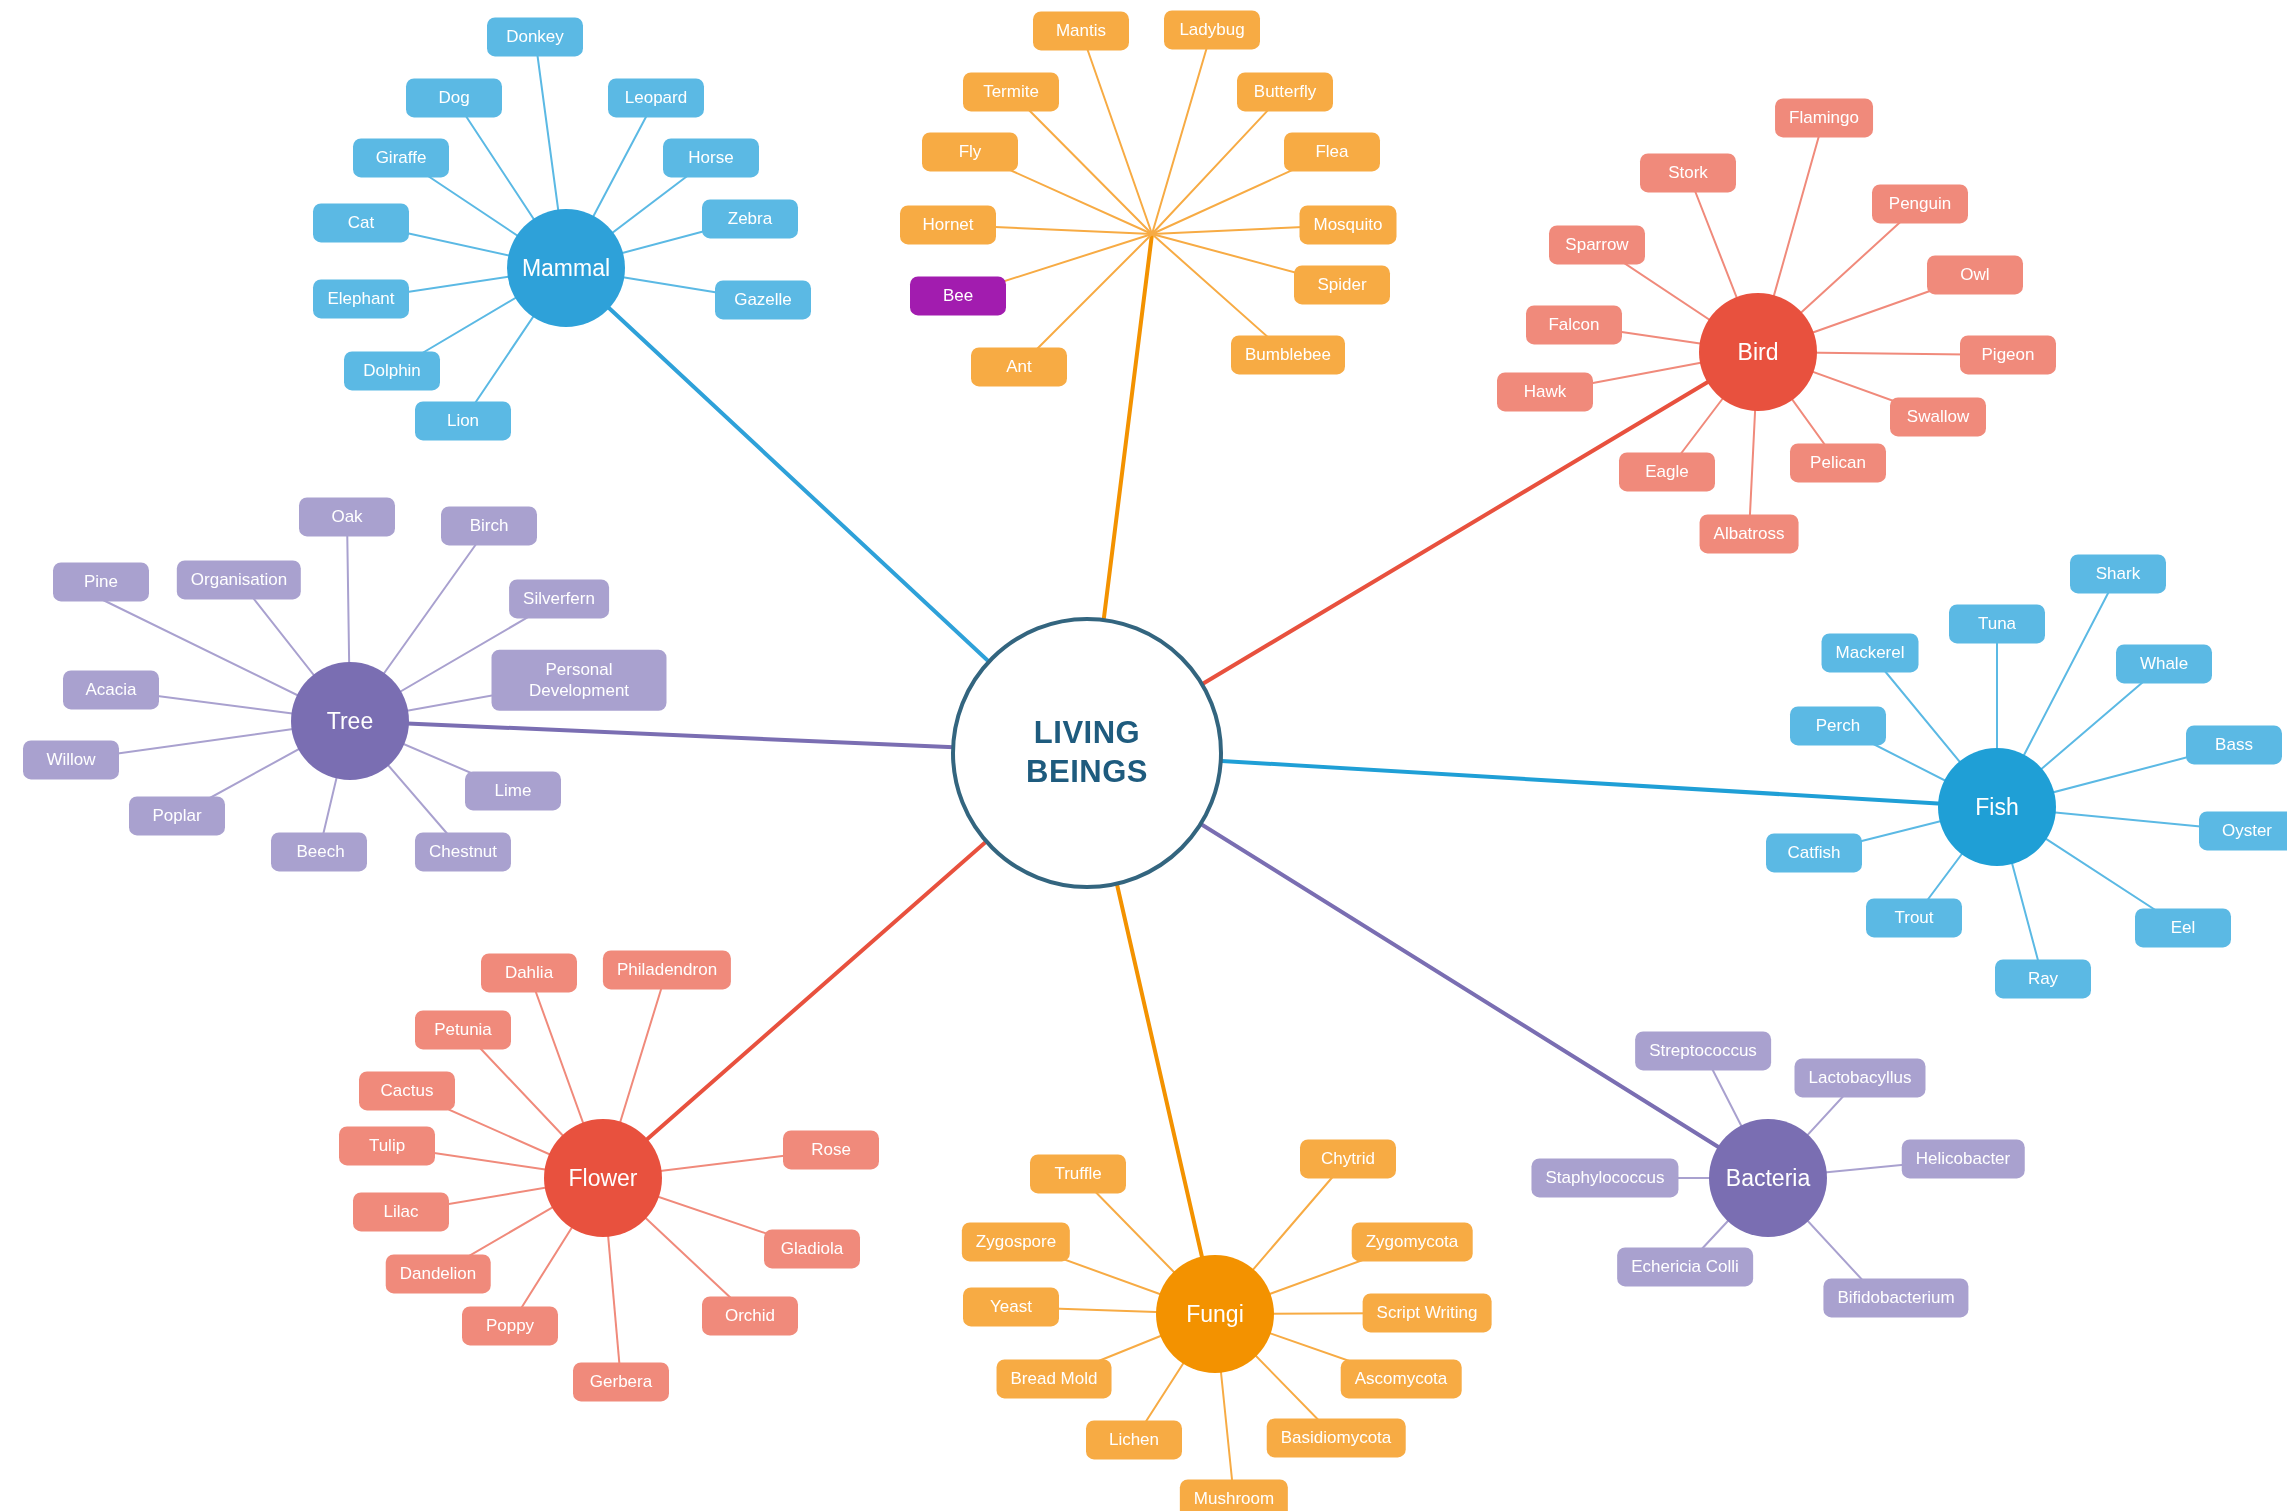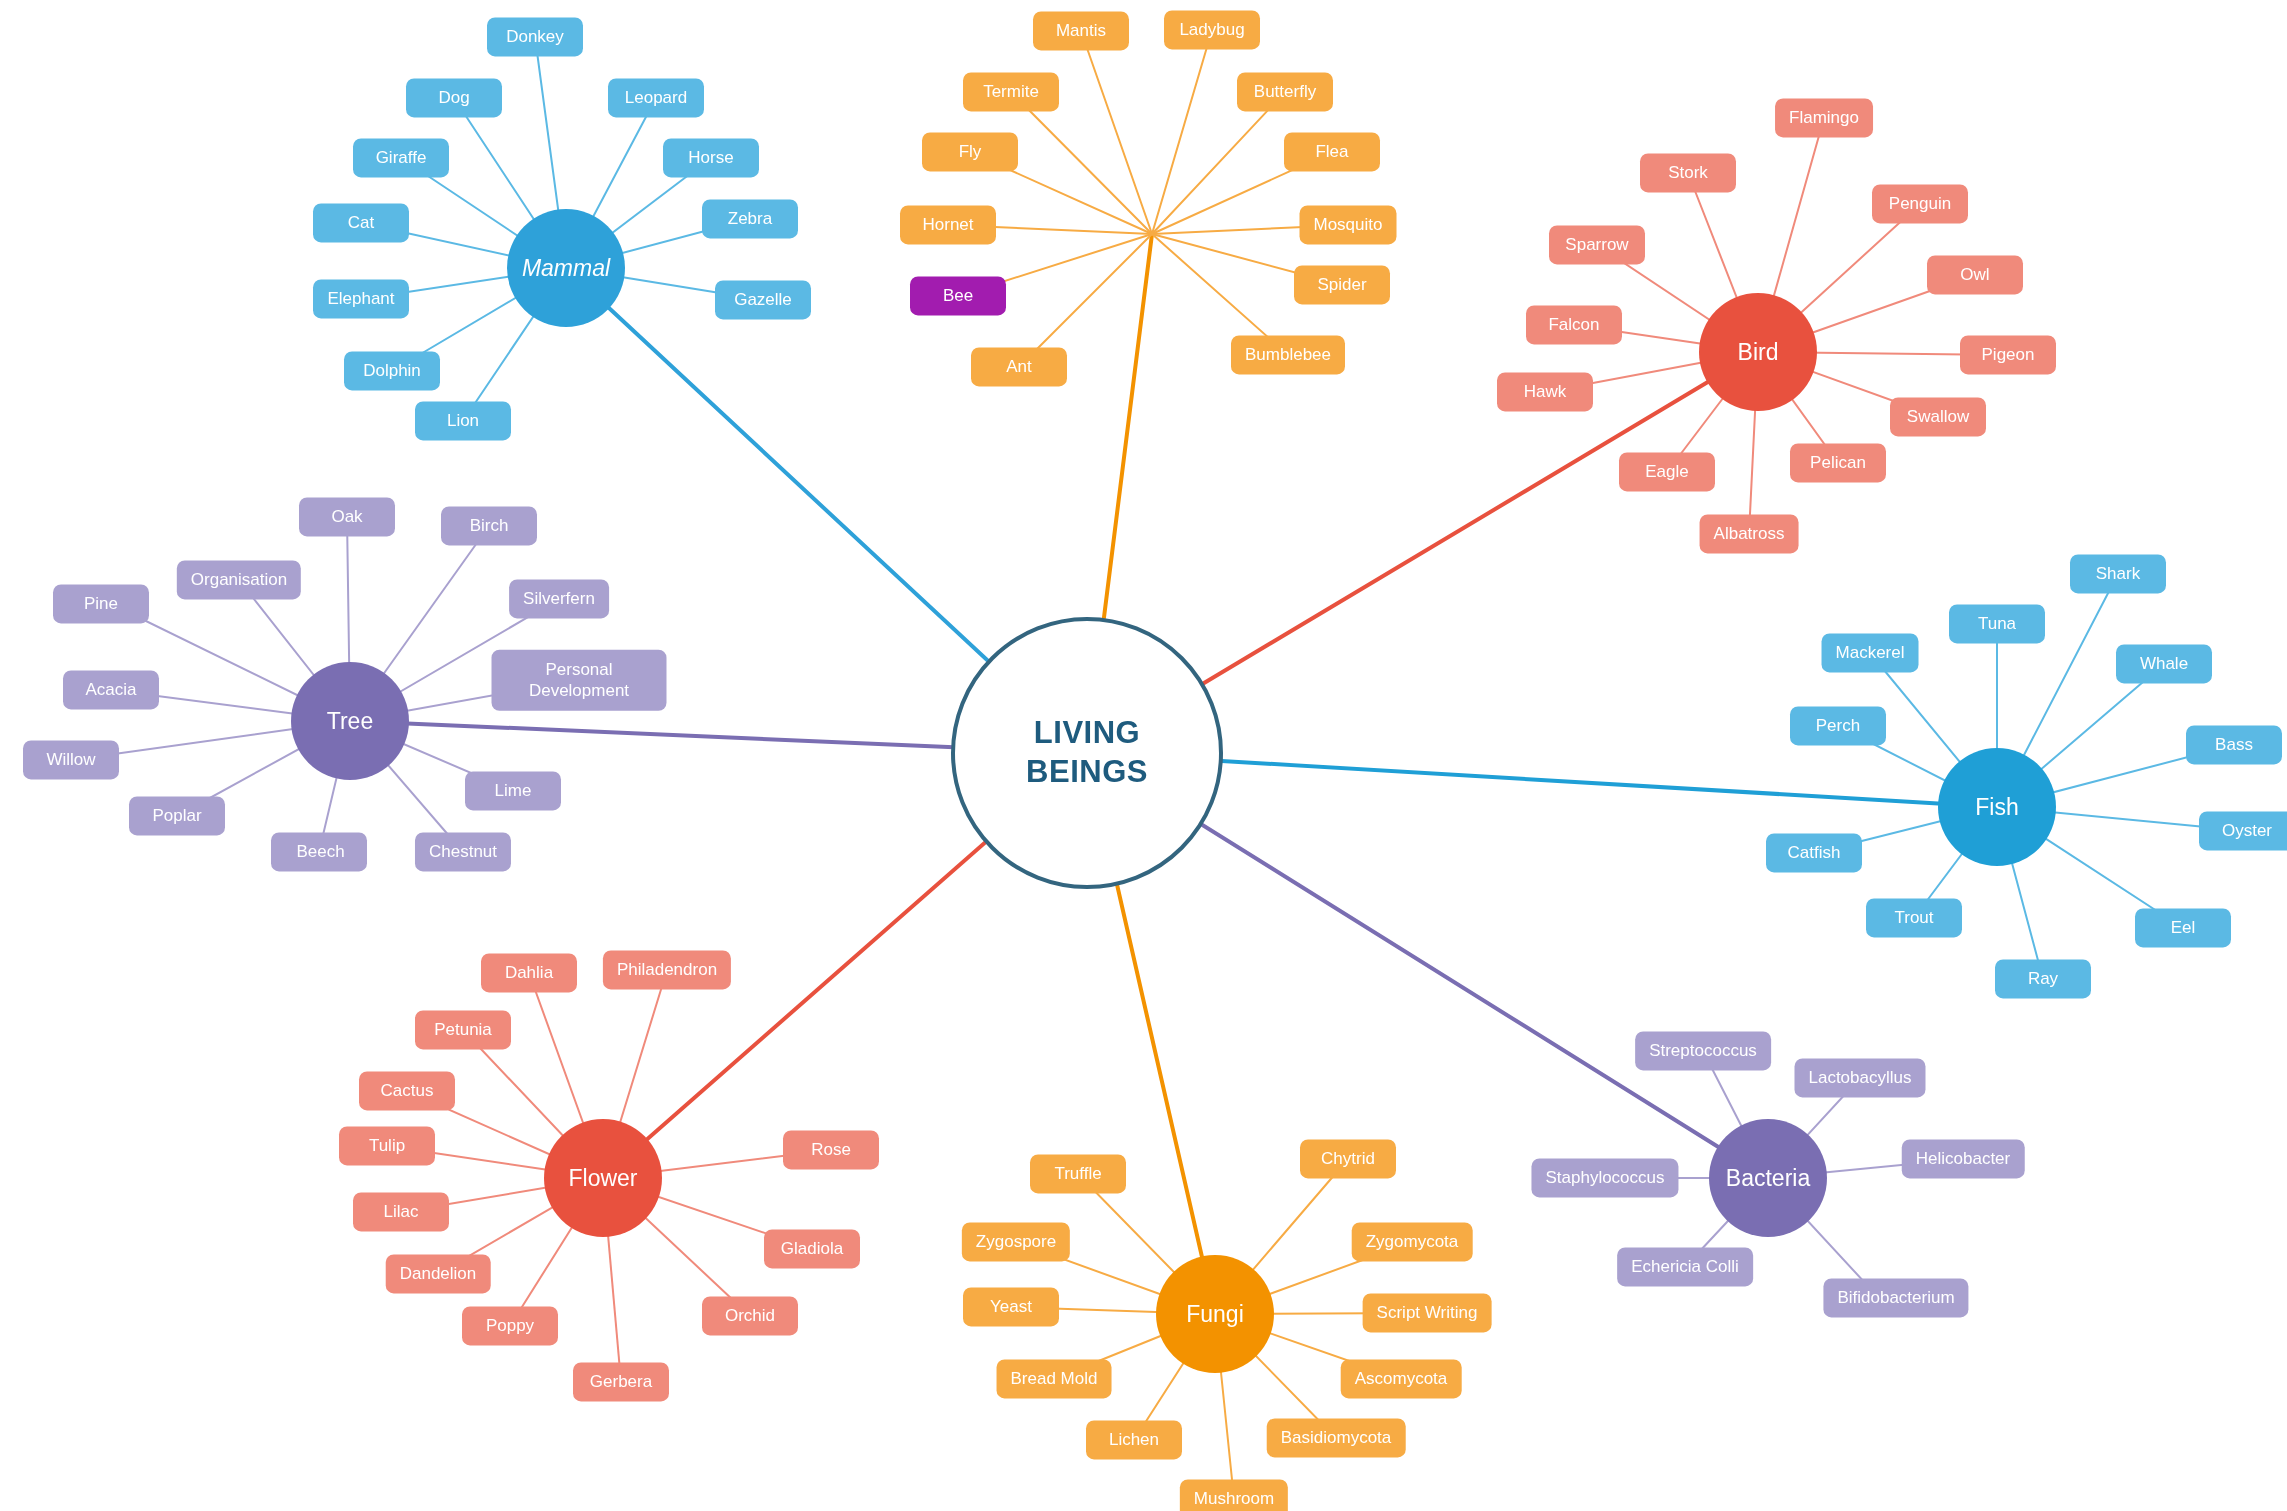--- a/index.html
+++ b/index.html
@@ -135,21 +135,21 @@
       <div class="leaf" style="left: 454px; top: 98px; background: rgb(91, 185, 228);">Dog</div>
       <div class="leaf" style="left: 656px; top: 98px; background: rgb(91, 185, 228);">Leopard</div>
       <div class="leaf" style="left: 401px; top: 158px; background: rgb(91, 185, 228);">Giraffe</div>
       <div class="leaf" style="left: 711px; top: 158px; background: rgb(91, 185, 228);">Horse</div>
       <div class="leaf" style="left: 361px; top: 223px; background: rgb(91, 185, 228);">Cat</div>
       <div class="leaf" style="left: 750px; top: 219px; background: rgb(91, 185, 228);">Zebra</div>
       <div class="leaf" style="left: 361px; top: 299px; background: rgb(91, 185, 228);">Elephant</div>
       <div class="leaf" style="left: 763px; top: 300px; background: rgb(91, 185, 228);">Gazelle</div>
       <div class="leaf" style="left: 392px; top: 371px; background: rgb(91, 185, 228);">Dolphin</div>
       <div class="leaf" style="left: 463px; top: 421px; background: rgb(91, 185, 228);">Lion</div>
-      <div class="hub" style="left: 566px; top: 268px; width: 118px; height: 118px; background: rgb(46, 161, 217); font-style: italic;">Mammal</div>
+      <div class="hub" style="left: 566px; top: 268px; width: 118px; height: 118px; background: rgb(46, 161, 217);">Mammal</div>
       <div class="leaf" style="left: 1081px; top: 31px; background: rgb(247, 171, 68);">Mantis</div>
       <div class="leaf" style="left: 1212px; top: 30px; background: rgb(247, 171, 68);">Ladybug</div>
       <div class="leaf" style="left: 1011px; top: 92px; background: rgb(247, 171, 68);">Termite</div>
       <div class="leaf" style="left: 1285px; top: 92px; background: rgb(247, 171, 68);">Butterfly</div>
       <div class="leaf" style="left: 970px; top: 152px; background: rgb(247, 171, 68);">Fly</div>
       <div class="leaf" style="left: 1332px; top: 152px; background: rgb(247, 171, 68);">Flea</div>
       <div class="leaf" style="left: 948px; top: 225px; background: rgb(247, 171, 68);">Hornet</div>
       <div class="leaf" style="left: 1348px; top: 225px; background: rgb(247, 171, 68);">Mosquito</div>
       <div class="leaf" style="left: 958px; top: 296px; background: #a21caf;">Bee</div>
       <div class="leaf" style="left: 1342px; top: 285px; background: rgb(247, 171, 68);">Spider</div>
@@ -165,21 +165,21 @@
       <div class="leaf" style="left: 1545px; top: 392px; background: rgb(240, 138, 123);">Hawk</div>
       <div class="leaf" style="left: 1938px; top: 417px; background: rgb(240, 138, 123);">Swallow</div>
       <div class="leaf" style="left: 1838px; top: 463px; background: rgb(240, 138, 123);">Pelican</div>
       <div class="leaf" style="left: 1667px; top: 472px; background: rgb(240, 138, 123);">Eagle</div>
       <div class="leaf" style="left: 1749px; top: 534px; background: rgb(240, 138, 123);">Albatross</div>
       <div class="hub" style="left: 1758px; top: 352px; width: 118px; height: 118px; background: rgb(232, 81, 62);">Bird</div>
       <div class="leaf" style="left: 347px; top: 517px; background: rgb(169, 161, 207);">Oak</div>
       <div class="leaf" style="left: 489px; top: 526px; background: rgb(169, 161, 207);">Birch</div>
       <div class="leaf" style="left: 239px; top: 580px; background: rgb(169, 161, 207);">Organisation</div>
       <div class="leaf" style="left: 559px; top: 599px; background: rgb(169, 161, 207);">Silverfern</div>
-      <div class="leaf" style="left: 101px; top: 604px; background: rgb(169, 161, 207);">Pine</div>
+      <div class="leaf" style="left: 101px; top: 582px; background: rgb(169, 161, 207);">Pine</div>
       <div class="leaf" style="left: 579px; top: 680px; background: rgb(169, 161, 207);">Personal Development</div>
       <div class="leaf" style="left: 111px; top: 690px; background: rgb(169, 161, 207);">Acacia</div>
       <div class="leaf" style="left: 71px; top: 760px; background: rgb(169, 161, 207);">Willow</div>
       <div class="leaf" style="left: 513px; top: 791px; background: rgb(169, 161, 207);">Lime</div>
       <div class="leaf" style="left: 177px; top: 816px; background: rgb(169, 161, 207);">Poplar</div>
       <div class="leaf" style="left: 319px; top: 852px; background: rgb(169, 161, 207); padding-left: 17px;">Beech</div>
       <div class="leaf" style="left: 463px; top: 852px; background: rgb(169, 161, 207);">Chestnut</div>
       <div class="hub" style="left: 350px; top: 721px; width: 118px; height: 118px; background: rgb(122, 110, 178);">Tree</div>
       <div class="leaf" style="left: 2118px; top: 574px; background: rgb(91, 185, 228);">Shark</div>
       <div class="leaf" style="left: 1997px; top: 624px; background: rgb(91, 185, 228);">Tuna</div>

